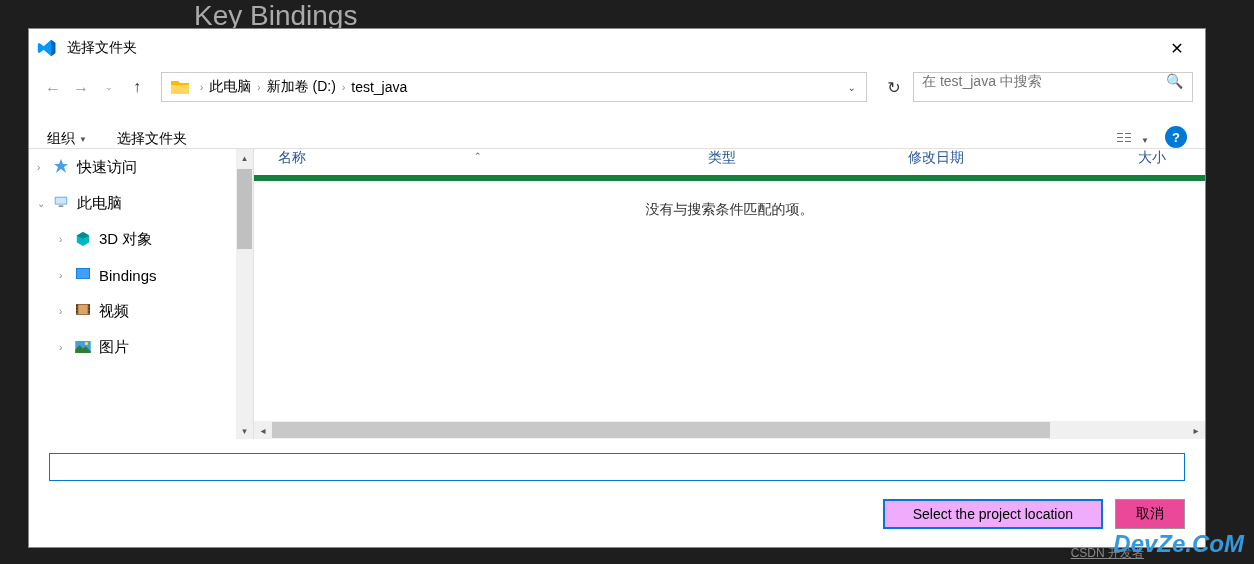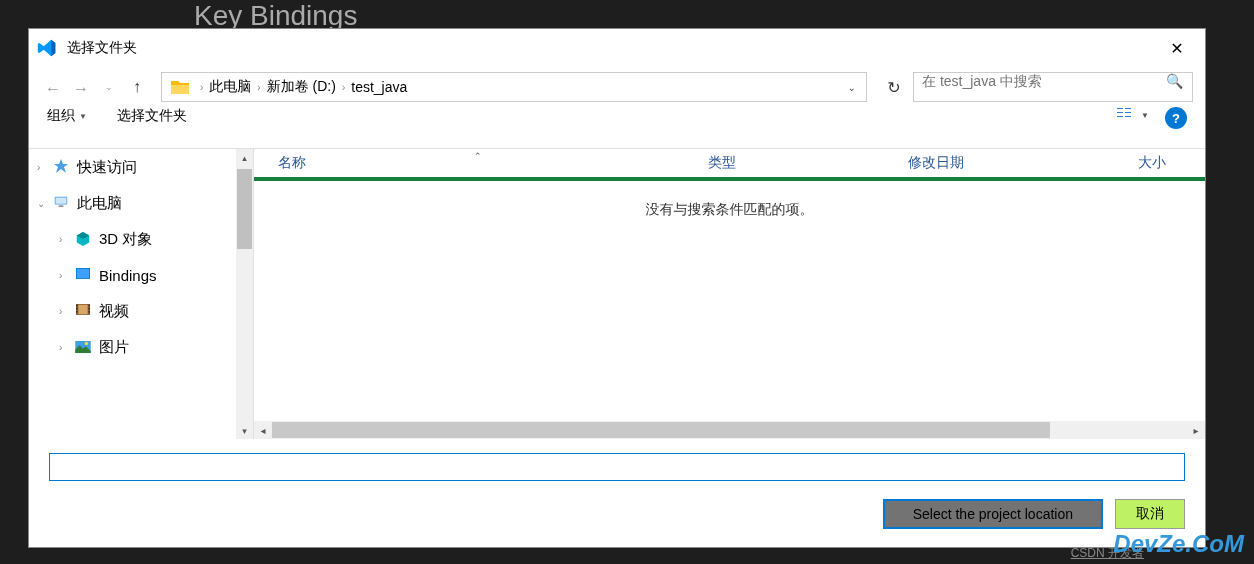--- a/index.html
+++ b/index.html
@@ -15,53 +15,53 @@
 .nav-arrow.enabled { color: #333; }
 .breadcrumb-bar { flex: 1; height: 30px; border: 1px solid #ccc; display: flex; align-items: center; padding: 0 4px; margin: 0 8px; background: #fff; }
 .folder-icon { width: 20px; height: 18px; margin: 0 4px; }
 .bc-sep { color: #888; margin: 0 6px; font-size: 10px; }
 .bc-item { font-size: 14px; color: #000; cursor: pointer; }
 .bc-dropdown { margin-left: auto; margin-right: 6px; color: #555; font-size: 10px; }
 .refresh-btn { width: 30px; height: 30px; display: flex; align-items: center; justify-content: center; cursor: pointer; color: #333; }
 .search-box { width: 280px; height: 30px; border: 1px solid #ccc; display: flex; align-items: flex-start; padding: 0 8px; }
 .search-box input { flex: 1; border: none; outline: none; font-size: 14px; color: #666; }
 .search-icon { color: #555; font-size: 14px; }
-.toolbar { height: 42px; border-bottom: 1px solid #e0e0e0; display: flex; align-items: flex-start; padding: 0 18px; }
+.toolbar { height: 42px; border-bottom: 1px solid #e0e0e0; display: flex; align-items: flex-end; padding: 0 18px; }
 .toolbar-item { font-size: 14px; color: #000; cursor: pointer; margin-right: 30px; display: flex; align-items: center; }
 .dropdown-arrow { font-size: 8px; margin-left: 4px; color: #555; }
 .view-btn { margin-left: auto; margin-right: 16px; color: #2b7cd3; display: flex; align-items: center; cursor: pointer; }
 .help-btn { width: 22px; height: 22px; border-radius: 50%; background: #0078d4; color: #fff; display: flex; align-items: center; justify-content: center; font-size: 13px; font-weight: bold; cursor: pointer; }
 .content { flex: 1; display: flex; overflow: hidden; }
 .sidebar { width: 225px; border-right: 1px solid #e0e0e0; overflow-y: auto; position: relative; }
 .sidebar-scroll { position: absolute; right: 0; top: 0; width: 17px; height: 100%; background: #f0f0f0; }
 .sidebar-scroll-thumb { position: absolute; top: 20px; width: 15px; left: 1px; height: 80px; background: #c0c0c0; }
 .sidebar-scroll-arrow { position: absolute; width: 17px; height: 17px; display: flex; align-items: center; justify-content: center; font-size: 9px; color: #555; }
 .tree-item { display: flex; align-items: center; height: 36px; padding-left: 8px; cursor: pointer; font-size: 15px; }
 .tree-expand { width: 14px; color: #888; font-size: 10px; }
 .tree-icon { width: 20px; height: 18px; margin-right: 6px; display: flex; align-items: center; justify-content: center; }
 .tree-child { padding-left: 30px; }
 .main-area { flex: 1; display: flex; flex-direction: column; }
-.col-headers { height: 32px; display: flex; align-items: center; border-bottom: 4px solid #15803d; padding-left: 24px; position: relative; }
+.col-headers { height: 32px; display: flex; border-bottom: 6px solid #15803d; padding-left: 24px; position: relative; }
 .col-header { font-size: 14px; color: #2b5797; cursor: pointer; }
 .col-name { width: 430px; }
 .col-date { width: 230px; }
 .col-type { width: 200px; }
 .col-sort { position: absolute; left: 220px; top: 2px; font-size: 9px; color: #555; }
 .file-list { flex: 1; display: flex; align-items: flex-start; justify-content: center; padding-top: 20px; font-size: 14px; color: #333; }
 .h-scroll { height: 18px; background: #f0f0f0; display: flex; align-items: center; }
 .h-scroll-arrow { width: 18px; text-align: center; font-size: 10px; color: #555; }
 .h-scroll-track { flex: 1; height: 16px; background: #f0f0f0; position: relative; }
 .h-scroll-thumb { position: absolute; left: 0; width: 85%; height: 100%; background: #c8c8c8; }
 .footer { padding: 14px 20px 18px 20px; }
 .folder-row { display: flex; align-items: center; margin-bottom: 18px; }
 .folder-label { width: 240px; text-align: right; padding-right: 12px; font-size: 15px; }
 .folder-input { flex: 1; height: 28px; border: 1px solid #0078d4; padding: 0 6px; outline: none; }
 .btn-row { display: flex; justify-content: flex-end; gap: 12px; }
-.btn { height: 30px; padding: 0 20px; font-size: 14px; border: 1px solid #999; background: #bef264; cursor: pointer; display: flex; align-items: center; }
-.btn-primary { border: 2px solid #0078d4; background: #737373; padding: 12px 28px; }
+.btn { height: 30px; padding: 0 20px; font-size: 14px; border: 1px solid #999; background: #ec4899; cursor: pointer; display: flex; align-items: center; }
+.btn-primary { border: 2px solid #0078d4; background: #f0abfc; padding: 12px 28px; }
 .watermark { position: absolute; right: 10px; bottom: 6px; color: #3498db; font-size: 24px; font-weight: bold; pointer-events: none; font-style: italic; }
 .watermark2 { position: absolute; right: 110px; bottom: 2px; color: #888; font-size: 12px; pointer-events: none; text-decoration: underline; }
 </style>
 </head>
 <body>
 
 <div class="bg-text">Key Bindings</div>
 
 <div class="dialog">
   <div class="titlebar">

